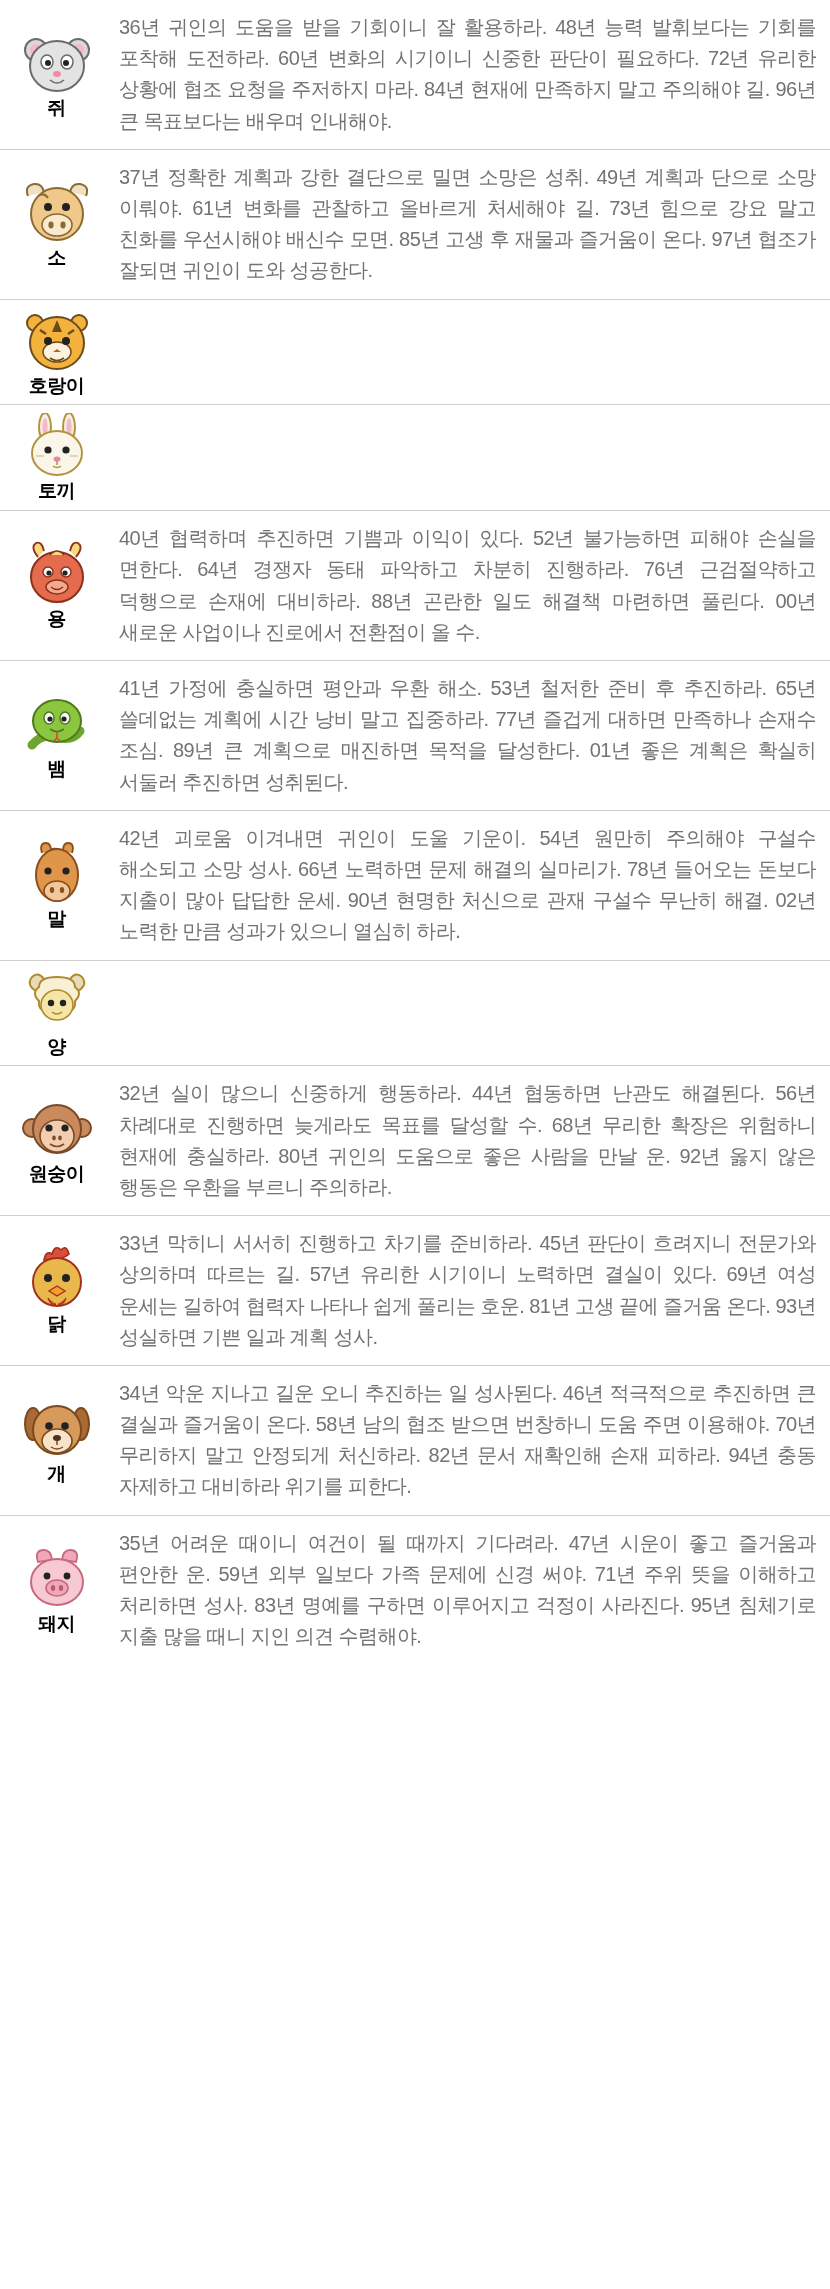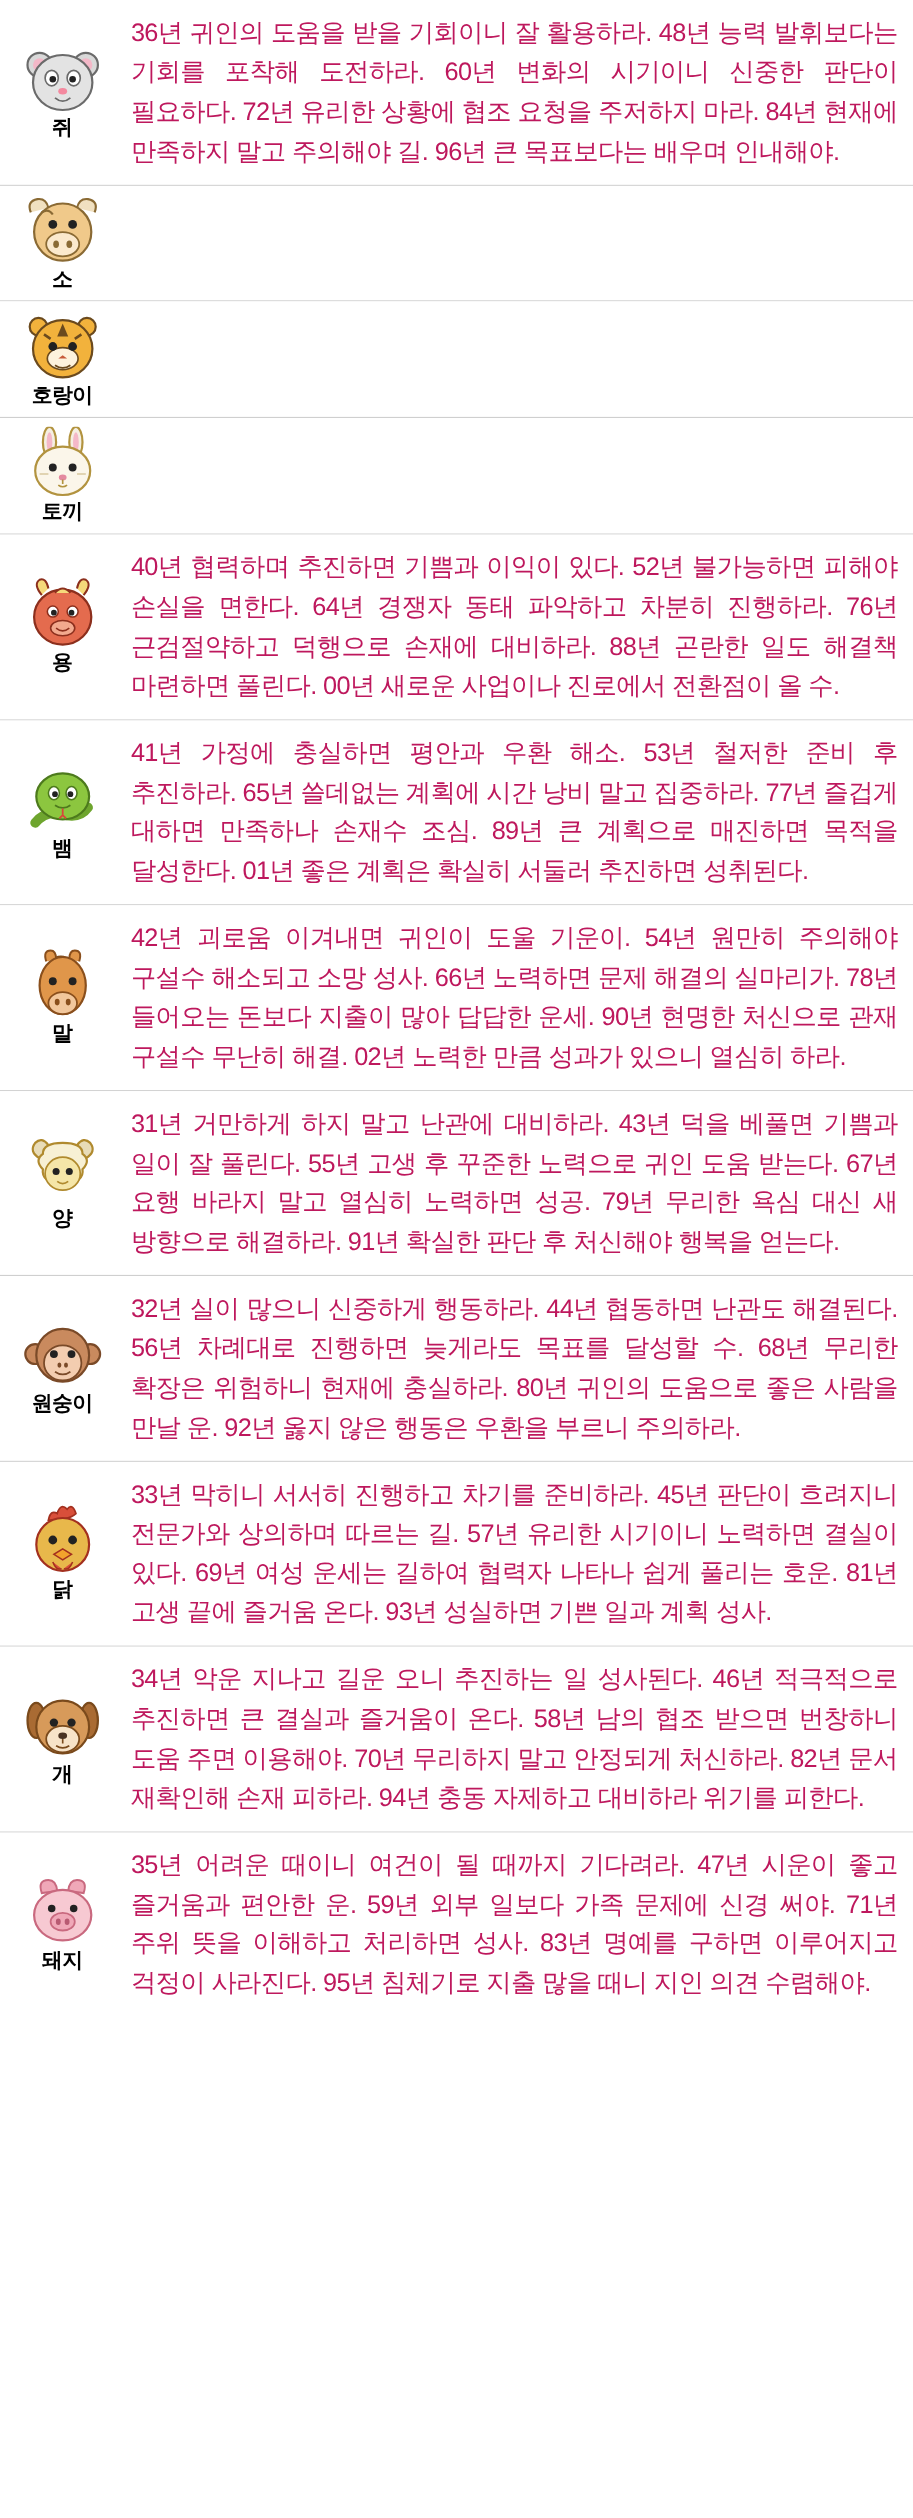--- a/index.html
+++ b/index.html
@@ -56,23 +56,23 @@
 
   .text-cell {
     flex: 1;
     box-sizing: border-box;
     padding: 12px 14px 12px 6px;
     display: flex;
     align-items: center;
   }
   .text-cell p {
     margin: 0;
-    font-size: 23px;
+    font-size: 20px;
     line-height: 1.56;
-    color: #be185d;
+    color: #737373;
     text-align: justify;
     word-break: keep-all;
     letter-spacing: -0.55px;
   }
 </style>
 </head>
 <body>
 
 <div class="sheet">
 
@@ -110,20 +110,23 @@
           <ellipse cx="37" cy="45" rx="15" ry="11" fill="#fbe9cd" stroke="#8a6a34" stroke-width="1.6"></ellipse>
           <ellipse cx="31" cy="45" rx="2.6" ry="3.4" fill="#8a6a34"></ellipse>
           <ellipse cx="43" cy="45" rx="2.6" ry="3.4" fill="#8a6a34"></ellipse>
           <circle cx="28" cy="27" r="4" fill="#222"></circle>
           <circle cx="46" cy="27" r="4" fill="#222"></circle>
           <path d="M18 16 q6 -4 10 2" stroke="#8a6a34" stroke-width="2" fill="none"></path>
         </svg>
       </div>
       <div class="sign-label">소</div>
     </div>
+    <div class="text-cell">
+      <p>37년 정확한 계획과 강한 결단으로 밀면 소망은 성취. 49년 계획과 단으로 소망 이뤄야. 61년 변화를 관찰하고 올바르게 처세해야 길. 73년 힘으로 강요 말고 친화를 우선시해야 배신수 모면. 85년 고생 후 재물과 즐거움이 온다. 97년 협조가 잘되면 귀인이 도와 성공한다.</p>
+    </div>
   </div>
 
   <div class="row">
     <div class="sign-cell">
       <div class="avatar">
         <svg width="74" height="66" viewBox="0 0 74 66">
           <circle cx="15" cy="15" r="8" fill="#f2b23c" stroke="#6b4a1e" stroke-width="2"></circle>
           <circle cx="59" cy="15" r="8" fill="#f2b23c" stroke="#6b4a1e" stroke-width="2"></circle>
           <ellipse cx="37" cy="35" rx="27" ry="26" fill="#f2b23c" stroke="#6b4a1e" stroke-width="2"></ellipse>
           <path d="M37 12 l-5 12 h10 z" fill="#6b4a1e"></path>
@@ -233,23 +236,20 @@
           <path d="M58 22 q10 -6 4 -14 q-6 -6 -12 2" fill="#e8dcb8" stroke="#b08a2e" stroke-width="2"></path>
           <path d="M37 8 q18 0 18 10 q8 6 0 14 q2 12 -18 14 q-20 -2 -18 -14 q-8 -8 0 -14 q0 -10 18 -10z" fill="#f7f0d4" stroke="#b08a2e" stroke-width="2"></path>
           <ellipse cx="37" cy="36" rx="16" ry="15" fill="#f5e6a8" stroke="#b08a2e" stroke-width="1.6"></ellipse>
           <circle cx="31" cy="34" r="3.2" fill="#222"></circle>
           <circle cx="43" cy="34" r="3.2" fill="#222"></circle>
           <path d="M32 43 q5 4 10 0" stroke="#b08a2e" stroke-width="1.6" fill="none"></path>
         </svg>
       </div>
       <div class="sign-label">양</div>
     </div>
-    <div class="text-cell">
-      <p>31년 거만하게 하지 말고 난관에 대비하라. 43년 덕을 베풀면 기쁨과 일이 잘 풀린다. 55년 고생 후 꾸준한 노력으로 귀인 도움 받는다. 67년 요행 바라지 말고 열심히 노력하면 성공. 79년 무리한 욕심 대신 새 방향으로 해결하라. 91년 확실한 판단 후 처신해야 행복을 얻는다.</p>
-    </div>
   </div>
 
   <div class="row">
     <div class="sign-cell">
       <div class="avatar">
         <svg width="74" height="66" viewBox="0 0 74 66">
           <circle cx="12" cy="32" r="9" fill="#c98a5e" stroke="#7a4a28" stroke-width="2"></circle>
           <circle cx="62" cy="32" r="9" fill="#c98a5e" stroke="#7a4a28" stroke-width="2"></circle>
           <ellipse cx="37" cy="33" rx="24" ry="24" fill="#c98a5e" stroke="#7a4a28" stroke-width="2"></ellipse>
           <ellipse cx="37" cy="40" rx="17" ry="16" fill="#f3cdb0" stroke="#7a4a28" stroke-width="1.6"></ellipse>

